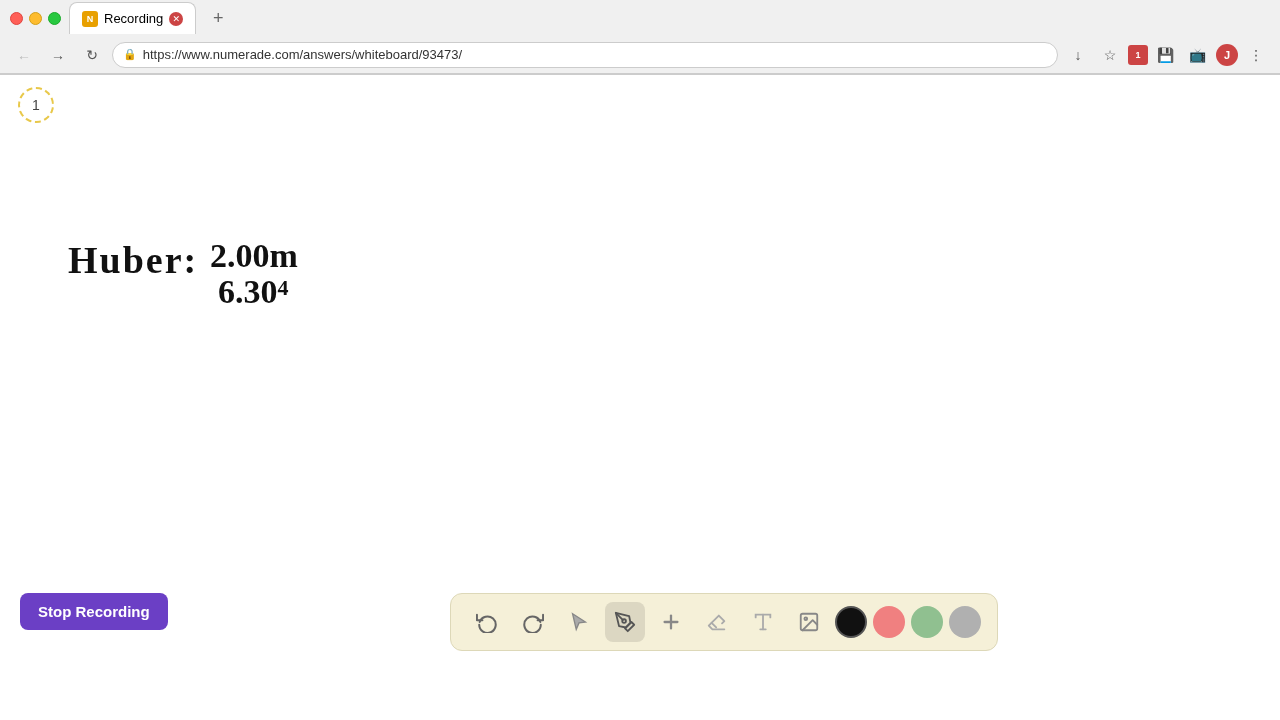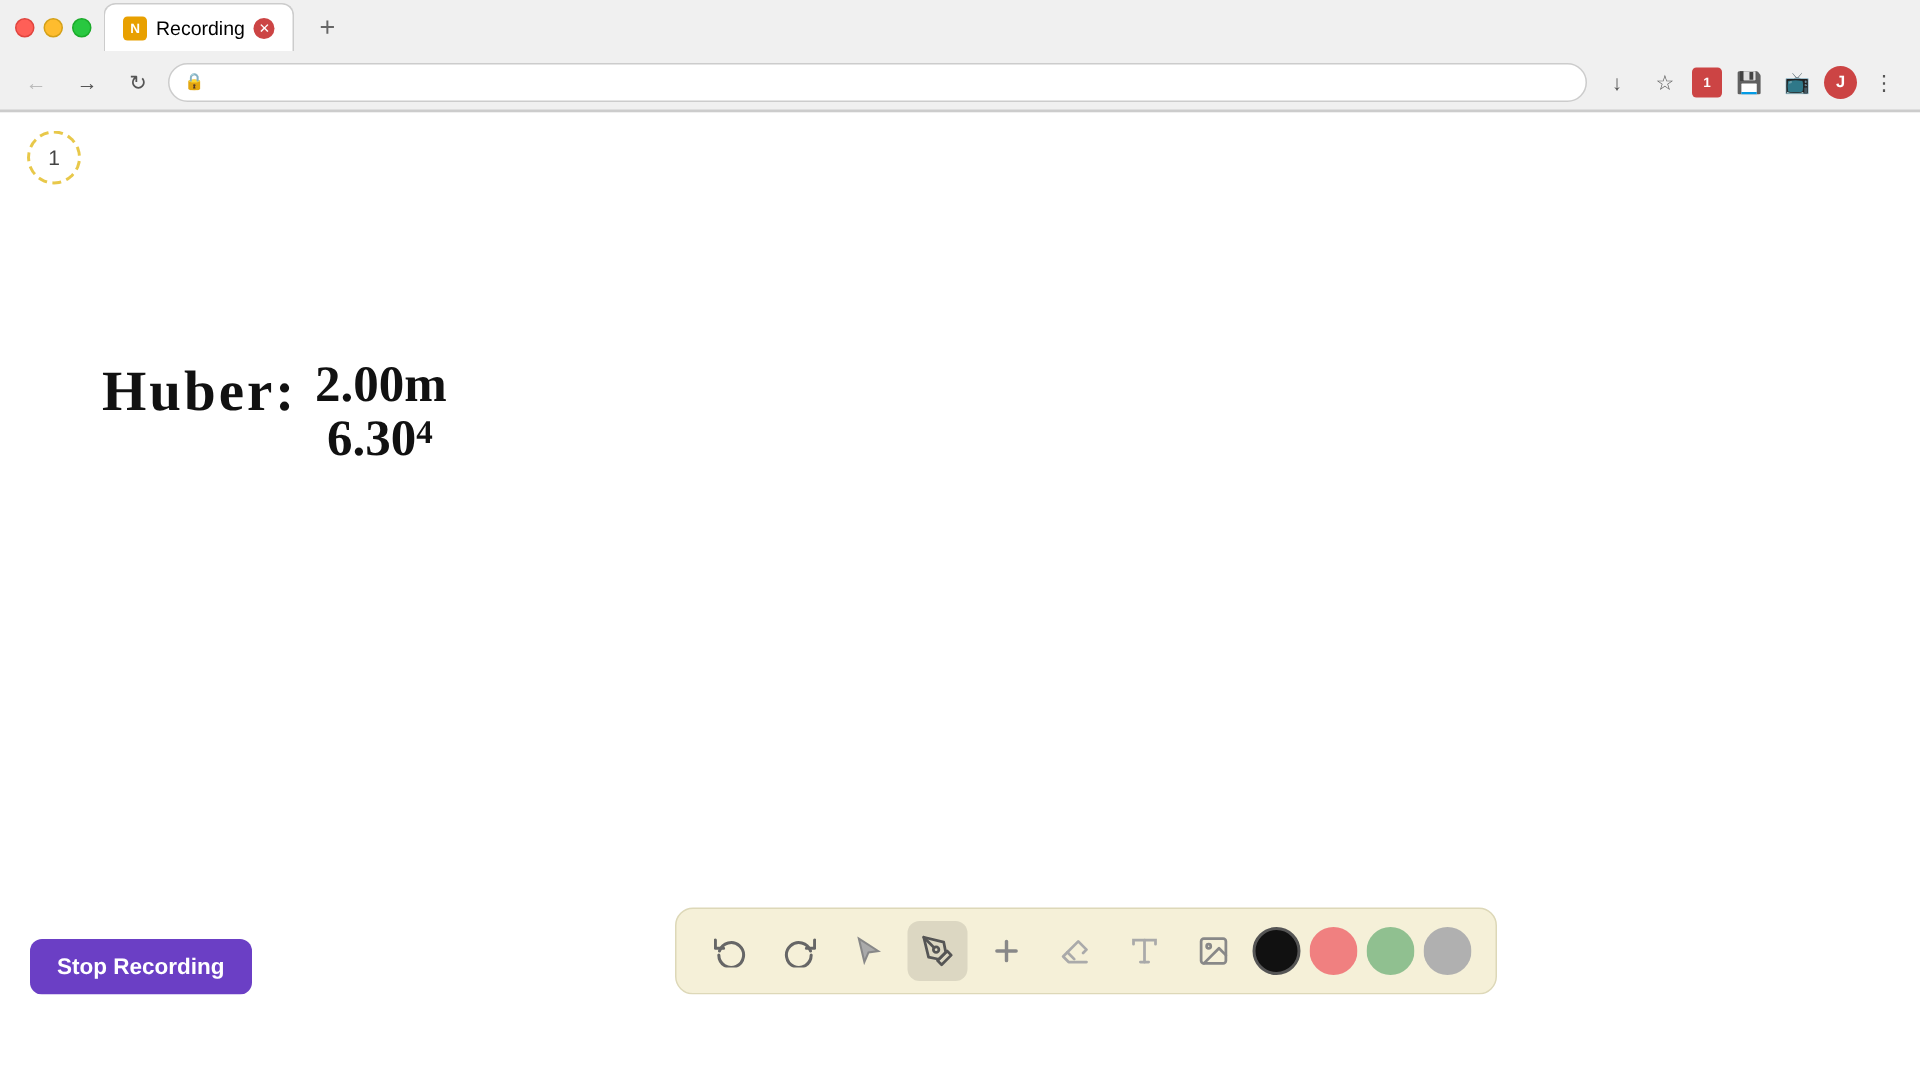--- a/index.html
+++ b/index.html
@@ -168,21 +168,21 @@
     }
 
     
     .bottom-toolbar {
       position: absolute;
       bottom: 0;
       left: 0;
       right: 0;
       height: 70px;
       display: flex;
-      align-items: flex-end;
+      align-items: flex-start;
       gap: 20px;
       padding: 0 20px;
       background: transparent;
     }
 
     .stop-recording-btn {
       background: #6b3fc5;
       color: white;
       border: none;
       border-radius: 8px;
@@ -259,20 +259,21 @@
     </div>
     <div class="tab-new">+</div>
   </div>
 
   <div class="nav-bar">
     <div class="nav-btn disabled">←</div>
     <div class="nav-btn">→</div>
     <div class="nav-btn">↻</div>
     <div class="address-bar">
       <span class="address-lock">🔒</span>
+      <span>https://www.numerade.com/answers/whiteboard/93473/</span>
     </div>
     <div class="nav-right-icons">
       <div class="nav-icon-btn">↓</div>
       <div class="nav-icon-btn">☆</div>
       <div class="ext-btn">1</div>
       <div class="nav-icon-btn">💾</div>
       <div class="nav-icon-btn">📺</div>
       <div class="avatar-btn">J</div>
       <div class="nav-icon-btn">⋮</div>
     </div>

